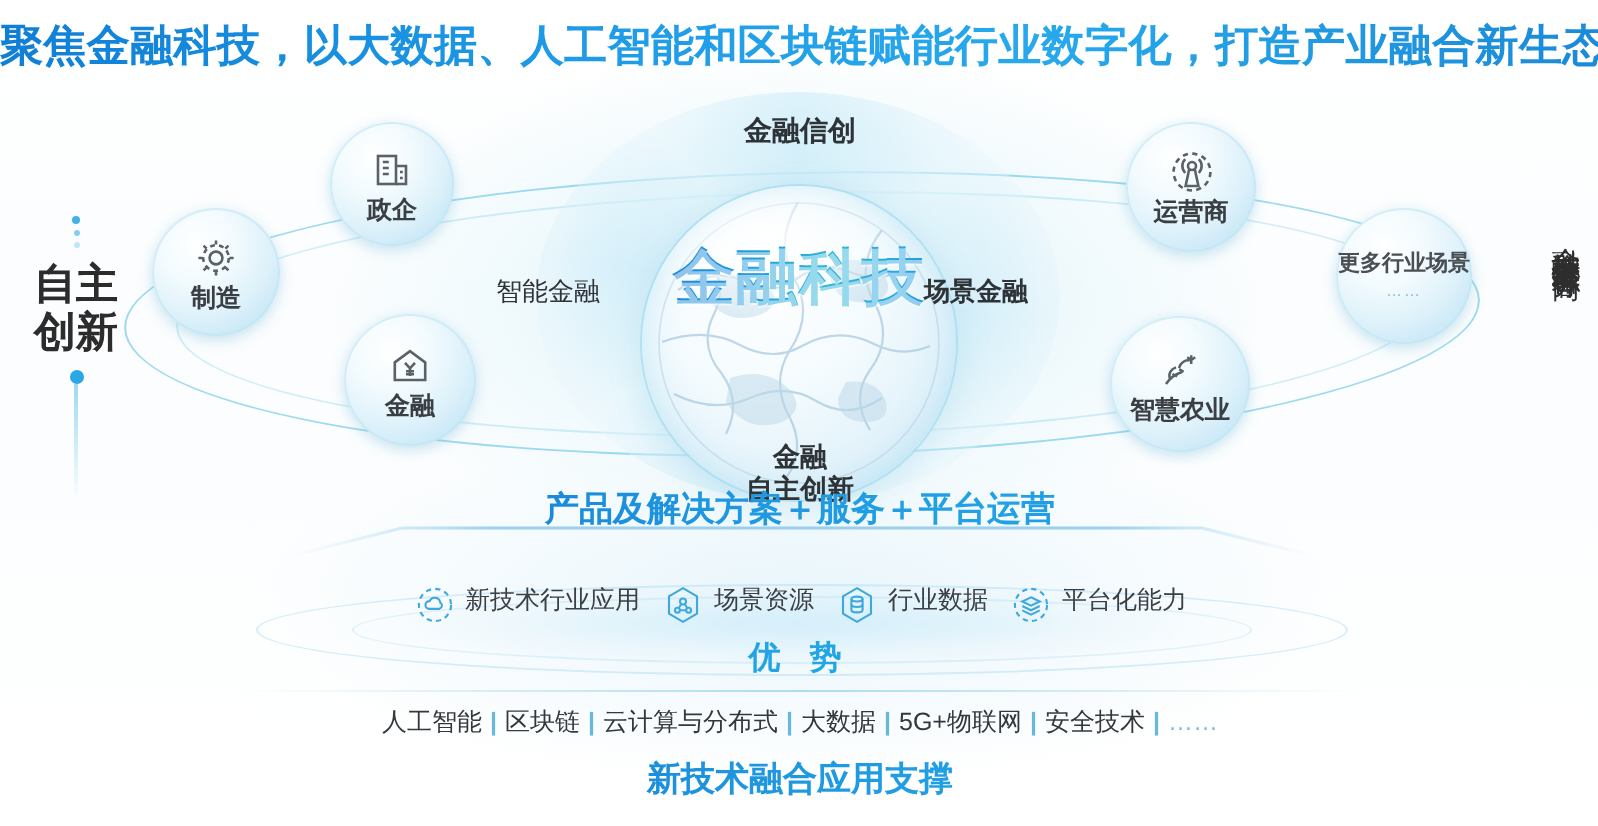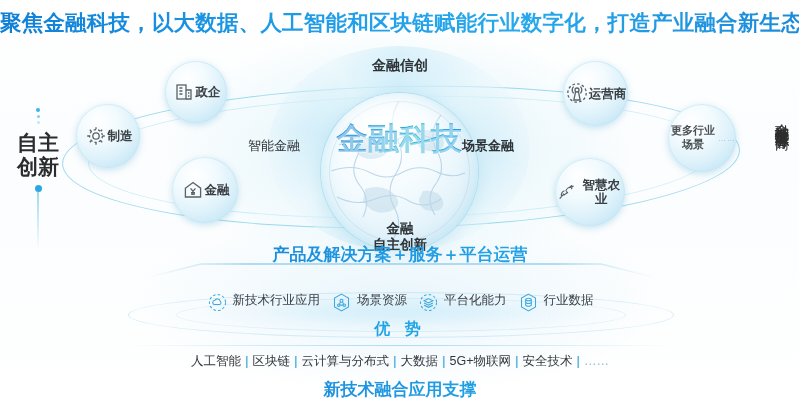--- a/index.html
+++ b/index.html
@@ -84,21 +84,21 @@
     font-size:14px;font-weight:bold;color:#2e3338;}
   .lbl-left{position:absolute;left:248px;top:137px;font-size:13px;font-weight:normal;color:#2e3338;}
   .lbl-right{position:absolute;left:462px;top:137px;font-size:13px;font-weight:bold;color:#2e3338;}
   .lbl-bot{position:absolute;left:300px;top:221px;width:200px;text-align:center;
     font-size:13.5px;font-weight:bold;color:#2e3338;line-height:1.22;}
 
   
   .node{position:absolute;border-radius:50%;
     background:radial-gradient(circle at 35% 28%, #ffffff 0%, #f3fbfe 30%, #ddf1fa 60%, #c4e6f6 85%, #b3ddf1 100%);
     box-shadow:0 2px 7px rgba(110,185,215,.38), 0 0 0 1px rgba(190,228,244,.6) inset;
-    display:flex;flex-direction:row;align-items:center;justify-content:center;}
+    display:flex;flex-direction:column;align-items:center;justify-content:center;}
   .node .nic{width:24px;height:24px;margin-bottom:1px;display:block;}
   .node .nlabel{font-size:12.5px;font-weight:bold;color:#3a3f44;line-height:1.12;text-align:center;}
   .node .nlabel.sm{font-size:11px;font-weight:bold;color:#4a4f54;}
   .node .ndots{font-size:8px;color:#8fb9cc;letter-spacing:1px;margin-top:1px;}
 
   
   .shelf{position:absolute;left:143px;top:262px;width:516px;height:18px;}
   .shelf svg{display:block;}
 
   .prodline{position:absolute;left:150px;top:243px;width:500px;text-align:center;
@@ -281,35 +281,35 @@
         <path d="M12 2.4 20 7v10l-8 4.6L4 17V7z"></path>
         <circle cx="12" cy="10" r="1.7"></circle>
           <circle cx="8.8" cy="15" r="1.4"></circle>
           <circle cx="15.2" cy="15" r="1.4"></circle>
         <path d="M11 11.4 9.6 13.7M13 11.4l1.4 2.3M10.2 15h3.6"></path>
       </svg>
       <span class="ftxt">场景资源</span>
     </div>
     <div class="feat">
       <svg class="fic" viewBox="0 0 24 24" fill="none" stroke="#3fa9dd" stroke-width="1.2">
-        <circle cx="12" cy="12" r="9.2" stroke-dasharray="3 2.4"></circle>
-        <path d="M12 7.6 17 10l-5 2.4L7 10z"></path>
-        <path d="M7 12.6 12 15l5-2.4M7 15.1 12 17.5l5-2.4"></path>
-      </svg>
-      <span class="ftxt">平台化能力</span>
-    </div>
-    <div class="feat">
-      <svg class="fic" viewBox="0 0 24 24" fill="none" stroke="#3fa9dd" stroke-width="1.2">
         <path d="M12 2.4 20 7v10l-8 4.6L4 17V7z"></path>
         <ellipse cx="12" cy="8.6" rx="3.2" ry="1.4"></ellipse>
         <path d="M8.8 8.6v6.2c0 .8 1.4 1.4 3.2 1.4s3.2-.6 3.2-1.4V8.6"></path>
         <path d="M8.8 11.7c0 .8 1.4 1.4 3.2 1.4s3.2-.6 3.2-1.4"></path>
       </svg>
       <span class="ftxt">行业数据</span>
     </div>
+    <div class="feat">
+      <svg class="fic" viewBox="0 0 24 24" fill="none" stroke="#3fa9dd" stroke-width="1.2">
+        <circle cx="12" cy="12" r="9.2" stroke-dasharray="3 2.4"></circle>
+        <path d="M12 7.6 17 10l-5 2.4L7 10z"></path>
+        <path d="M7 12.6 12 15l5-2.4M7 15.1 12 17.5l5-2.4"></path>
+      </svg>
+      <span class="ftxt">平台化能力</span>
+    </div>
   </div>
 
   <div class="advantage">优 势</div>
 
   <div class="hline"></div>
 
   <div class="techrow"><span>人工智能</span><span class="sep">|</span><span>区块链</span><span class="sep">|</span><span>云计算与分布式</span><span class="sep">|</span><span>大数据</span><span class="sep">|</span><span>5G+物联网</span><span class="sep">|</span><span>安全技术</span><span class="sep">|</span><span class="ell">……</span></div>
 
   <div class="bottomline">新技术融合应用支撑</div>
 

